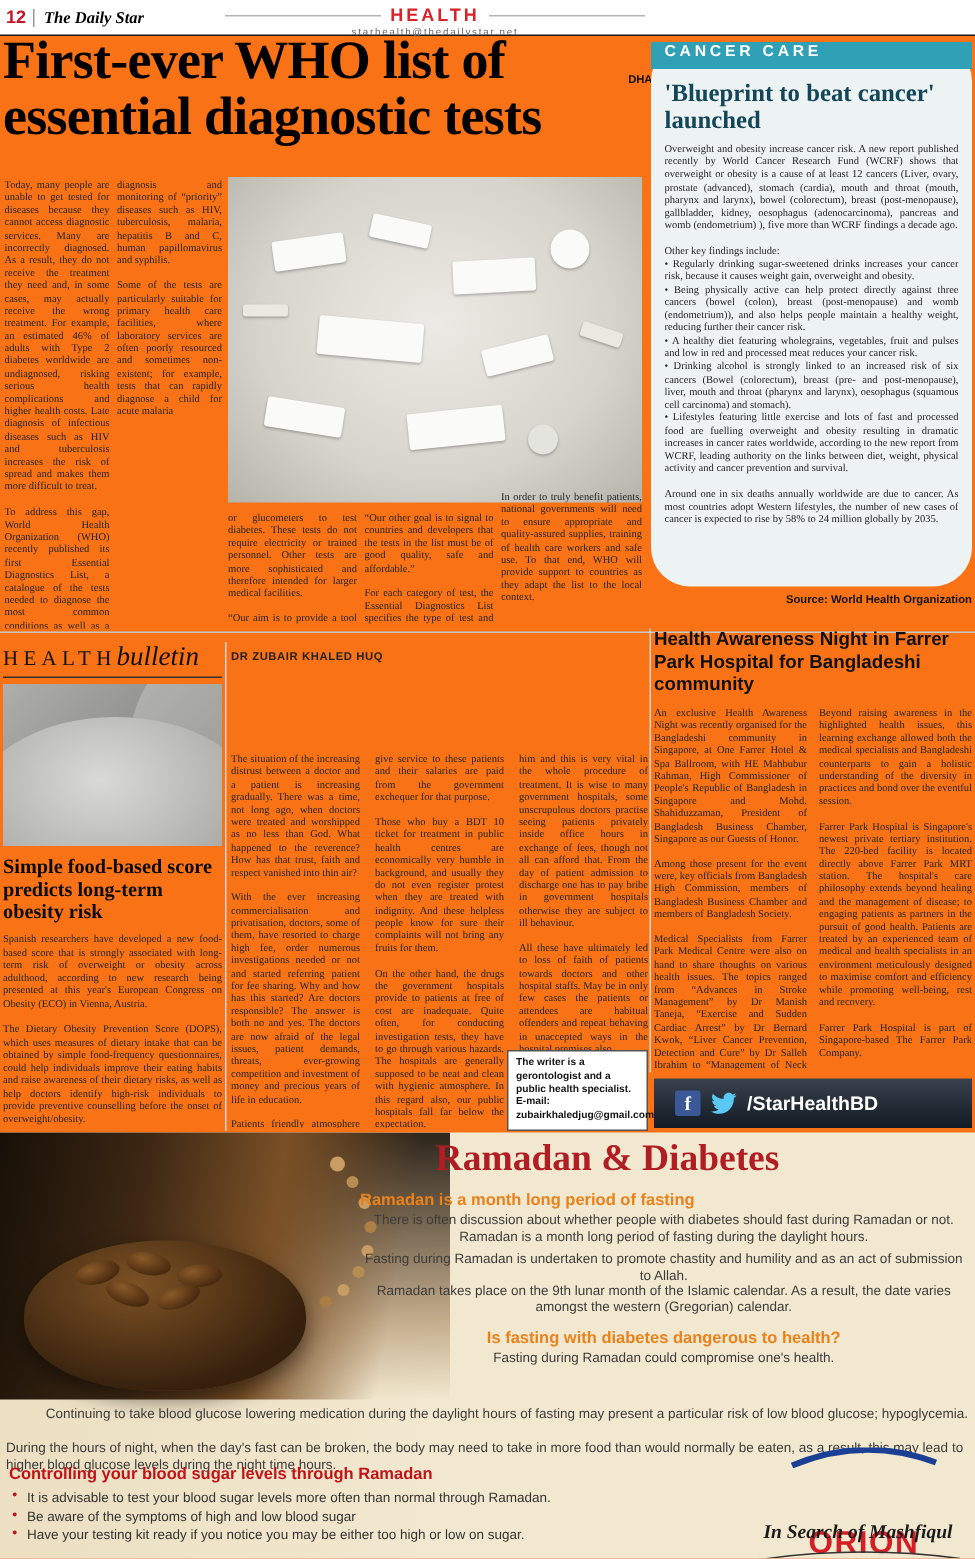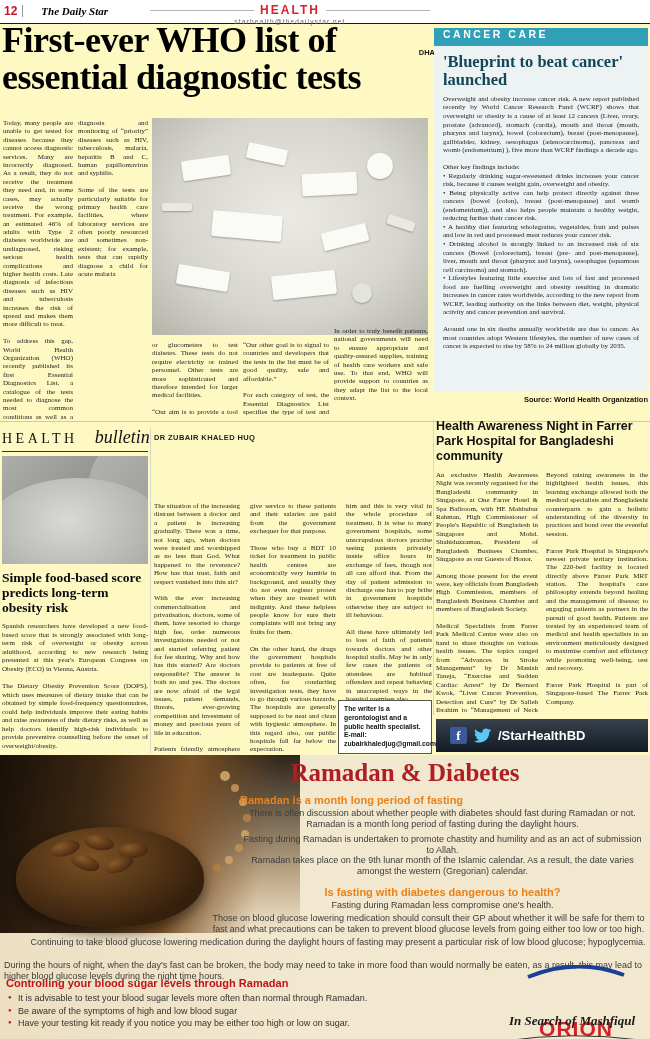--- a/index.html
+++ b/index.html
@@ -1,22 +1,22 @@
 <!DOCTYPE html>
 <html><head>
 <meta charset="utf-8">
 <style>
   html,body{margin:0;padding:0;background:#e8e8e8;}
-  .page{position:relative;width:650px;height:1039px;background:#fef9c3;overflow:hidden;font-family:"Liberation Serif",serif;margin:0 auto;}
+  .page{position:relative;width:650px;height:1039px;background:#f97316;overflow:hidden;font-family:"Liberation Serif",serif;margin:0 auto;}
 
   
   .masthead{position:absolute;top:0;left:0;width:650px;height:23px;border-bottom:1px solid #1a1a1a;background:#fff;}
   .mast-left{position:absolute;left:4px;top:4px;display:flex;align-items:baseline;gap:5px;}
   .pageno{color:#c41425;font:700 12px "Liberation Sans",sans-serif;}
-  .paper{font:700 11px "Liberation Serif",serif;border-left:1px solid #999;padding-left:18px;font-style:italic;}
+  .paper{font:700 11px "Liberation Serif",serif;border-left:1px solid #999;padding-left:6px;font-style:italic;}
   .mast-center{position:absolute;left:150px;top:3px;width:280px;}
   .section-row{display:flex;align-items:center;gap:6px;}
   .section-rule{flex:1;height:1px;background:#b3b3b3;}
   .section-title{color:#d8232a;font:700 12px "Liberation Sans",sans-serif;letter-spacing:2px;}
   .section-email{text-align:center;font:400 6.5px "Liberation Sans",sans-serif;letter-spacing:1.2px;color:#666;margin-top:1px;}
   .mast-right{position:absolute;right:3px;top:8px;font:700 7.5px "Liberation Sans",sans-serif;color:#111;display:flex;gap:19px;white-space:nowrap;margin-top:40px;}
   .mast-right .red{color:#d8232a;}
 
   
   .lead-headline{position:absolute;left:2px;top:22px;width:432px;margin:0;font:700 36px/1.03 "Liberation Serif",serif;letter-spacing:-0.5px;color:#000;}
@@ -25,35 +25,35 @@
   .c2{left:78px;top:119px;width:70px;height:300px;}
   .c3{left:152px;top:341px;width:86px;height:76px;}
   .c4{left:243px;top:341px;width:86px;height:76px;}
   .c5{left:334px;top:327px;width:94px;height:76px;}
   .photo-main{position:absolute;left:152px;top:118px;width:276px;height:217px;background:radial-gradient(ellipse at 50% 45%,#eceae4 0%,#d6d5cd 60%,#b5b4ab 100%);overflow:hidden;}
   .it{position:absolute;background:#fafaf6;border-radius:2px;box-shadow:0 1px 2px rgba(0,0,0,.28);}
   .circ{border-radius:50%;}
   .source-line{position:absolute;left:430px;top:395px;width:218px;text-align:right;font:700 7.5px "Liberation Sans",sans-serif;color:#111;}
 
   
-  .cancer-box{position:absolute;left:434px;top:28px;width:214px;height:363px;background:#edf2f2;}
+  .cancer-box{position:absolute;left:434px;top:28px;width:214px;height:363px;background:#edf2f2;border-radius:26px;}
   .cancer-kicker{height:18px;line-height:18px;background:#2fa0b5;color:#fff;font:700 10.5px "Liberation Sans",sans-serif;letter-spacing:2.5px;padding-left:9px;}
   .cancer-headline{margin:7px 9px 5px;font:700 16.5px/1.12 "Liberation Serif",serif;color:#14465a;}
   .cancer-body{margin:0 9px;font-size:7px;line-height:1.22;text-align:justify;color:#222;white-space:pre-line;height:286px;overflow:hidden;}
 
   .hr1{position:absolute;left:0;top:421px;width:650px;height:1px;background:#c9c9c2;}
   .vr{position:absolute;width:1px;background:#d8d8d0;}
   .vr1{left:150px;top:428px;height:326px;}
   .vr2{left:433px;top:419px;height:296px;}
 
   
   .bulletin{position:absolute;left:2px;top:427px;width:146px;height:328px;}
   .bulletin-head{display:flex;align-items:baseline;border-bottom:1px solid #333;padding-bottom:3px;}
   .bh1{font:400 14px "Liberation Serif",serif;letter-spacing:3.5px;color:#111;}
-  .bh2{font:italic 400 18px "Liberation Serif",serif;margin-left:17px;color:#111;}
+  .bh2{font:italic 400 18px "Liberation Serif",serif;margin-left:0;color:#111;}
   .bulletin-photo{margin-top:4px;width:146px;height:108px;background:linear-gradient(135deg,#aeaeab,#8d8d8a 55%,#bcbcb8);position:relative;overflow:hidden;}
   .belly{position:absolute;left:-20px;bottom:-34px;width:190px;height:120px;border-radius:50%;background:radial-gradient(ellipse at 45% 35%,#d9d9d6,#a6a6a2 75%);}
   .arm{position:absolute;right:-28px;top:-18px;width:90px;height:140px;border-radius:45%;background:linear-gradient(135deg,#b5b5b2,#8e8e8b);}
   .bulletin-title{margin:6px 0 7px;font:700 13.5px/1.12 "Liberation Serif",serif;color:#0a0a0a;}
   .bulletin-body{font-size:7px;line-height:1.22;text-align:justify;white-space:pre-line;color:#222;height:150px;overflow:hidden;}
 
   
   .plight{position:absolute;left:154px;top:428px;width:278px;height:326px;}
   .plight-headline{margin:0;font:400 23px/1.05 "Liberation Serif",serif;color:#3c3c3c;}
   .plight-byline{margin-top:5px;font:700 7.5px "Liberation Sans",sans-serif;letter-spacing:.4px;color:#222;}
@@ -268,22 +268,21 @@
       <div class="datefruit df5"></div>
     </div>
 
     <h2 class="ad-title">Ramadan &amp; Diabetes</h2>
     <div class="ad-sub s1">Ramadan is a month long period of fasting</div>
     <p class="ad-p ap2">Fasting during Ramadan is undertaken to promote chastity and humility and as an act of submission to Allah.</p>
     <p class="ad-p ap1" style="white-space:pre-line;">There is often discussion about whether people with diabetes should fast during Ramadan or not.
 Ramadan is a month long period of fasting during the daylight hours.</p>
     <p class="ad-p ap3">Ramadan takes place on the 9th lunar month of the Islamic calendar. As a result, the date varies amongst the western (Gregorian) calendar.</p>
     <div class="ad-sub s2">Is fasting with diabetes dangerous to health?</div>
-    <p class="ad-p ap4">Fasting during Ramadan less compromise one's health.</p>
-    <p class="ad-p ap5">Those on blood glucose lowering medication should consult their GP about whether it will be safe for them to fast and what precautions can be taken to prevent blood glucose levels from going either too low or too high.</p>
+    <p class="ad-p ap4">Fasting during Ramadan could compromise one's health.</p>
     <p class="ad-p ap6">Continuing to take blood glucose lowering medication during the daylight hours of fasting may present a particular risk of low blood glucose; hypoglycemia.</p>
     <p class="ad-p ap7">During the hours of night, when the day's fast can be broken, the body may need to take in more food than would normally be eaten, as a result, this may lead to higher blood glucose levels during the night time hours.</p>
     <div class="ad-sub s3">Controlling your blood sugar levels through Ramadan</div>
     <ul class="ad-bullets">
       <li>It is advisable to test your blood sugar levels more often than normal through Ramadan.</li>
       <li>Be aware of the symptoms of high and low blood sugar</li>
       <li>Have your testing kit ready if you notice you may be either too high or low on sugar.</li>
     </ul>
 
     <div class="orion">

